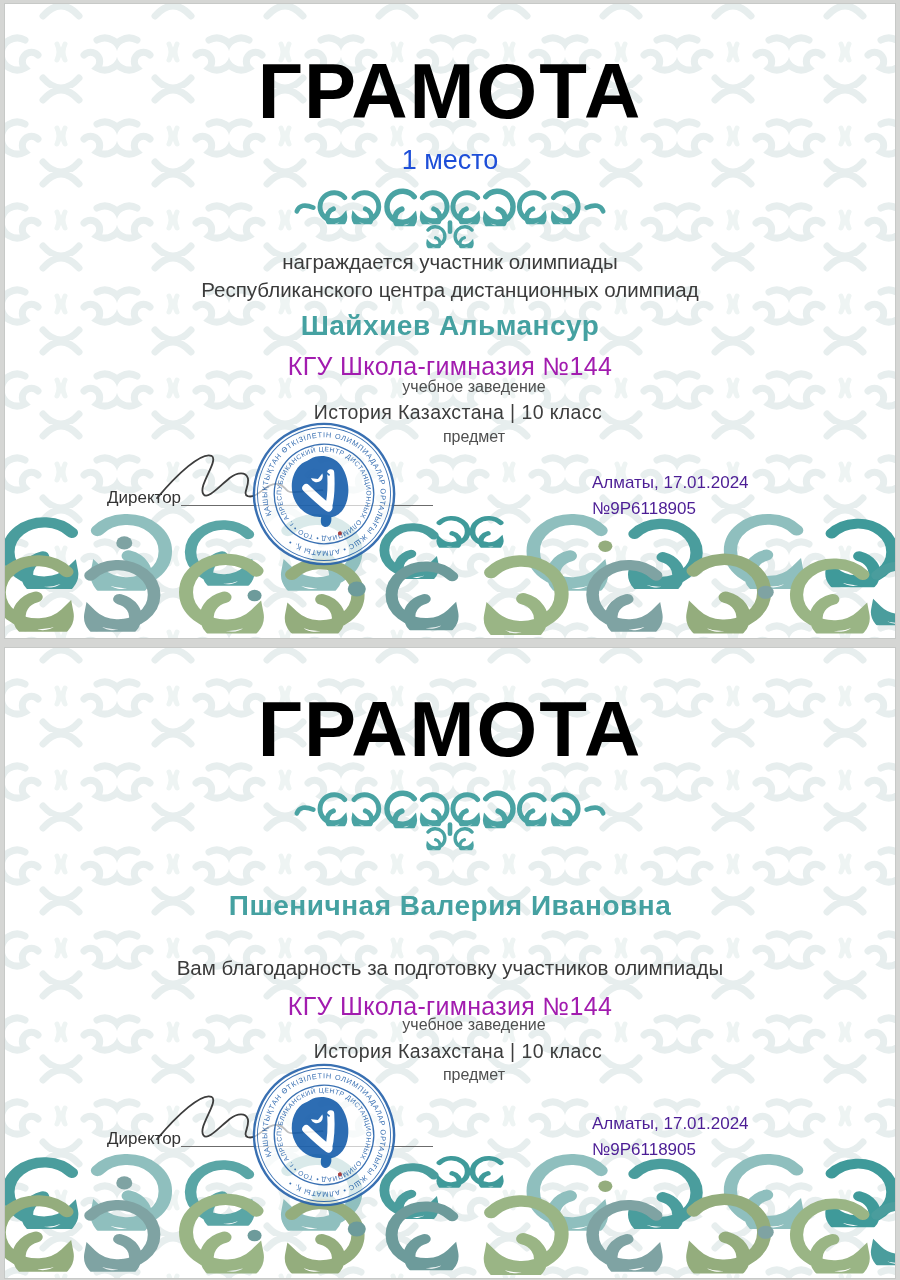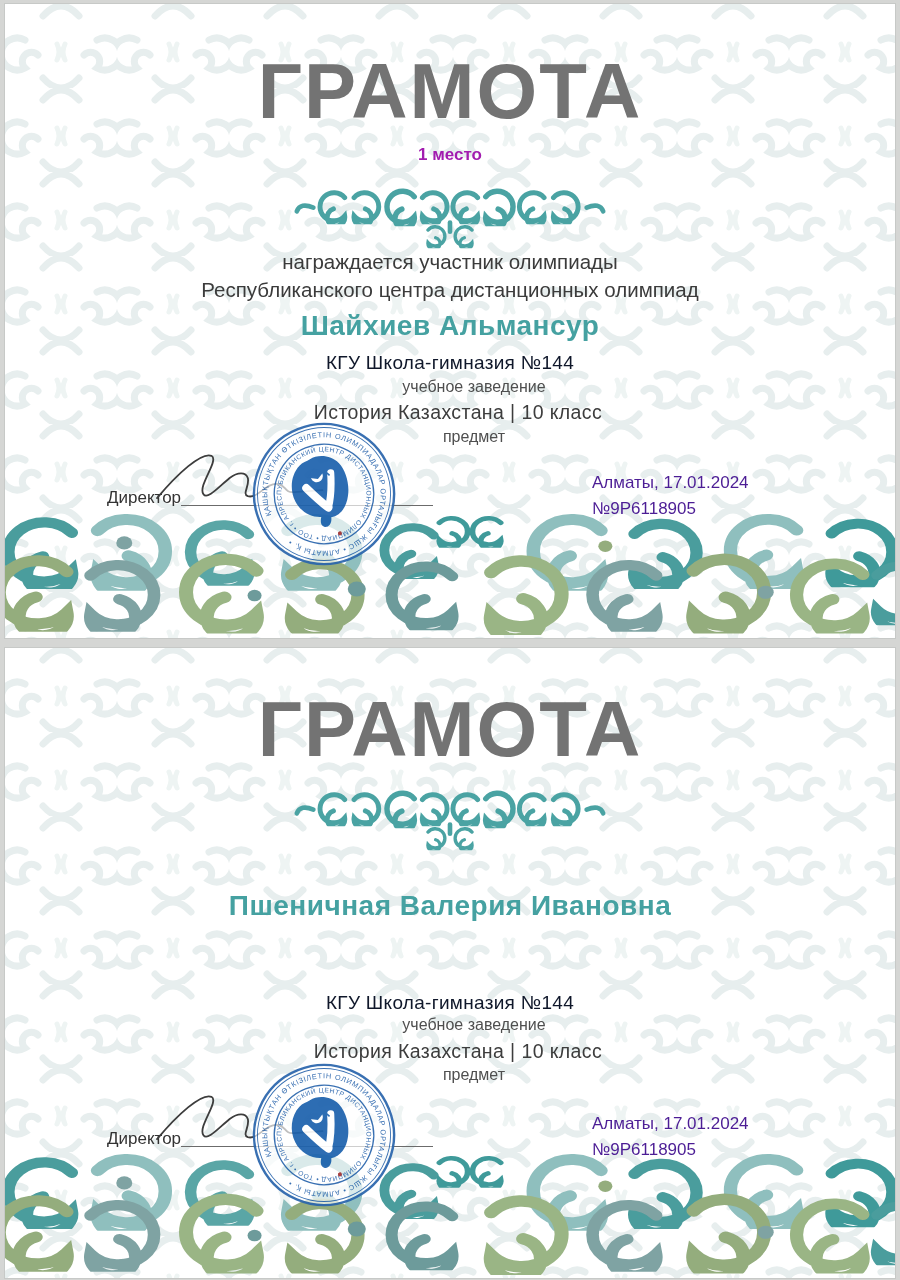--- a/index.html
+++ b/index.html
@@ -4,26 +4,26 @@
 <style>
   html,body{margin:0;padding:0;}
   body{width:900px;height:1280px;position:relative;overflow:hidden;background:#d5d6d4;
        font-family:"Liberation Sans","DejaVu Sans",sans-serif;}
   .defs-holder{position:absolute;width:0;height:0;overflow:hidden;}
   .cert{position:absolute;left:4px;right:4px;background:#ffffff;border:1px solid #c7c9c7;overflow:hidden;}
   .cert-1{top:3px;height:634px;}
   .cert-2{top:647px;height:630px;}
   .bgpattern{position:absolute;inset:0;width:100%;height:100%;}
   .abs{position:absolute;left:0;width:100%;text-align:center;}
-  .title{font-size:78px;font-weight:700;letter-spacing:2px;color:#737373;line-height:1;}
-  .place{font-size:17px;font-weight:700;color:#a21caf;}
+  .title{font-size:78px;font-weight:700;letter-spacing:2px;color:#000000;line-height:1;}
+  .place{font-size:27px;font-weight:400;color:#1d4ed8;}
   .divider{position:absolute;left:50%;transform:translateX(-50%);width:330px;height:72px;}
   .bodyline{font-size:20.5px;color:#3b3b3b;}
   .rname{font-size:28px;font-weight:700;color:#45a1a1;letter-spacing:.5px;}
-  .school{font-size:19px;color:#0f172a;letter-spacing:.3px;}
+  .school{font-size:25px;color:#a21caf;letter-spacing:.3px;}
   .caption{font-size:16px;color:#4f4f4f;padding-left:24px;}
   .subject{font-size:19.5px;color:#3d3d3d;letter-spacing:.4px;margin-left:8px;}
   .director{position:absolute;left:102px;font-size:17px;color:#333;white-space:nowrap;}
   .sigline{display:inline-block;width:252px;border-bottom:1.5px solid #6b6b6b;height:1px;vertical-align:-3px;}
   .signature{position:absolute;left:148px;width:232px;height:66px;}
   .issue{position:absolute;left:587px;font-size:17px;color:#4c1d95;text-align:left;line-height:26px;}
   .band{position:absolute;left:-1px;bottom:-2px;width:896px;height:130px;}
   .stamp{position:absolute;left:243px;width:152px;height:152px;}
   .st1{top:414px;} .sg1{top:441px;} .dr1{top:484px;} .is1{top:466px;}
   .st2{top:411px;} .sg2{top:438px;} .dr2{top:481px;} .is2{top:463px;}
@@ -175,20 +175,21 @@
   <svg class="bgpattern">
       <rect width="100%" height="100%" fill="url(#bgpat)"></rect>
     </svg>
 
   <div class="abs title" style="top:42px">ГРАМОТА</div>
   <svg class="divider" style="top:134px" viewBox="0 0 340 78">
       <use href="#divider"></use>
     </svg>
 
   <div class="abs rname" style="top:242px">Пшеничная Валерия Ивановна</div>
+  <div class="abs bodyline" style="top:308px">Вам благодарность за подготовку участников олимпиады</div>
 
   <div class="abs school" style="top:344px">КГУ Школа-гимназия №144</div>
   <div class="abs caption" style="top:368px">учебное заведение</div>
   <div class="abs subject" style="top:392px">История Казахстана | 10 класс</div>
   <div class="abs caption" style="top:418px">предмет</div>
 
   <svg class="band" viewBox="0 0 894 158" preserveAspectRatio="none">
       <use href="#band"></use>
     </svg>
 

